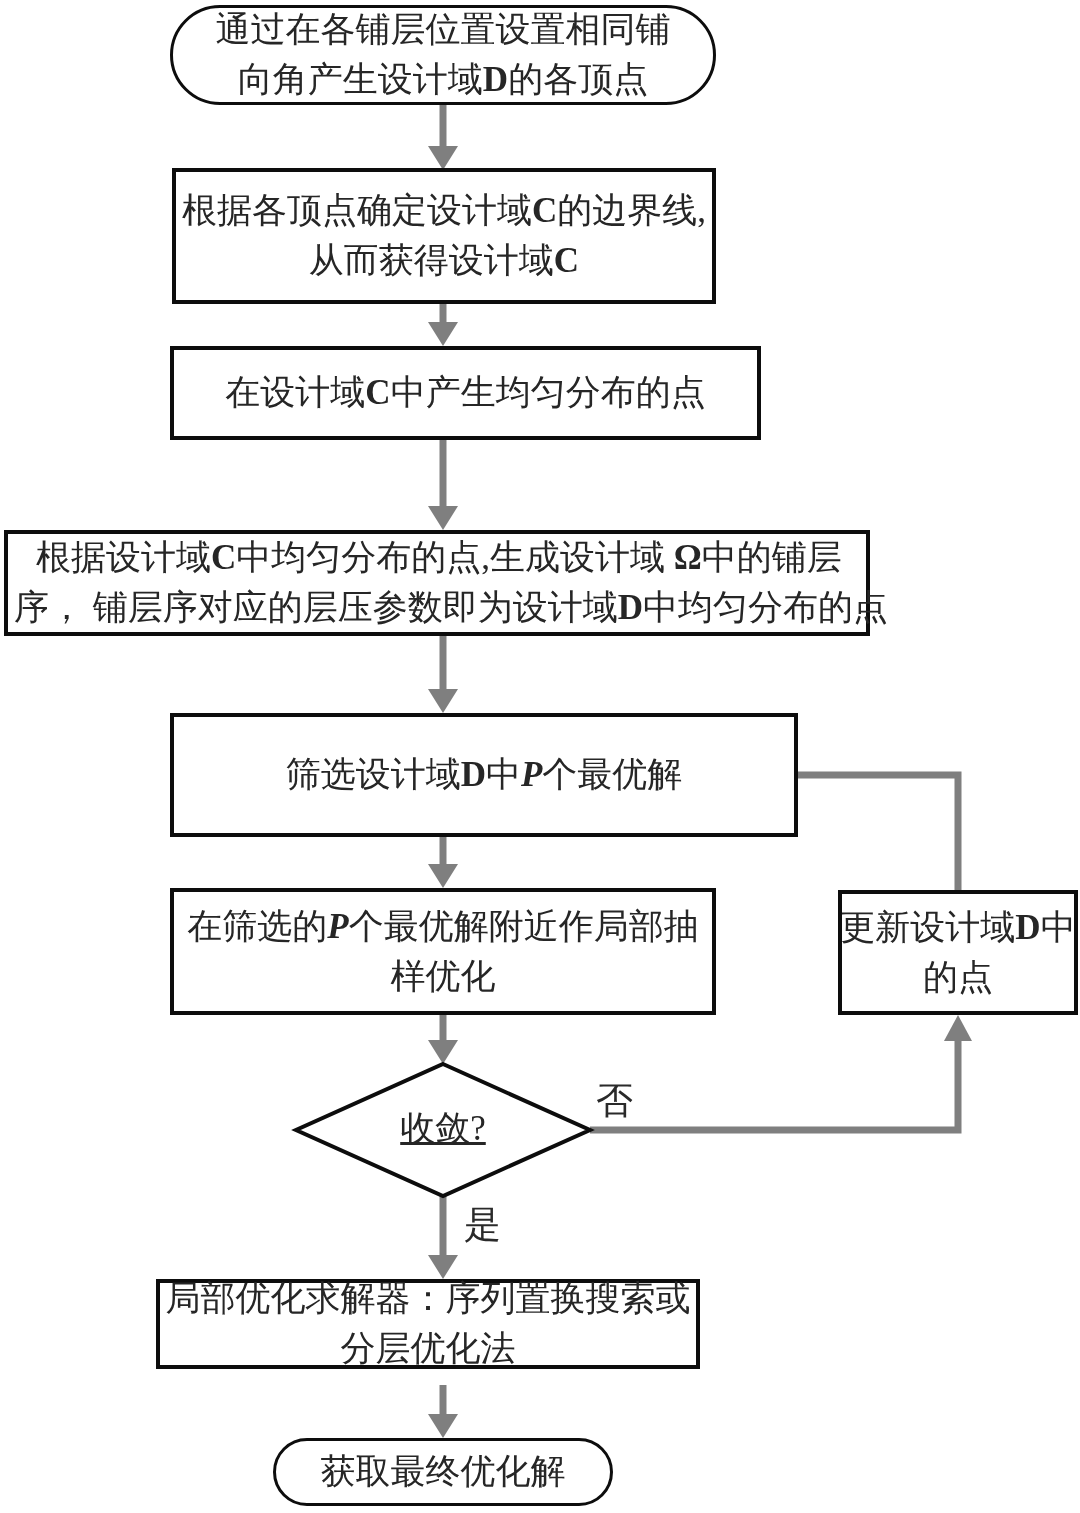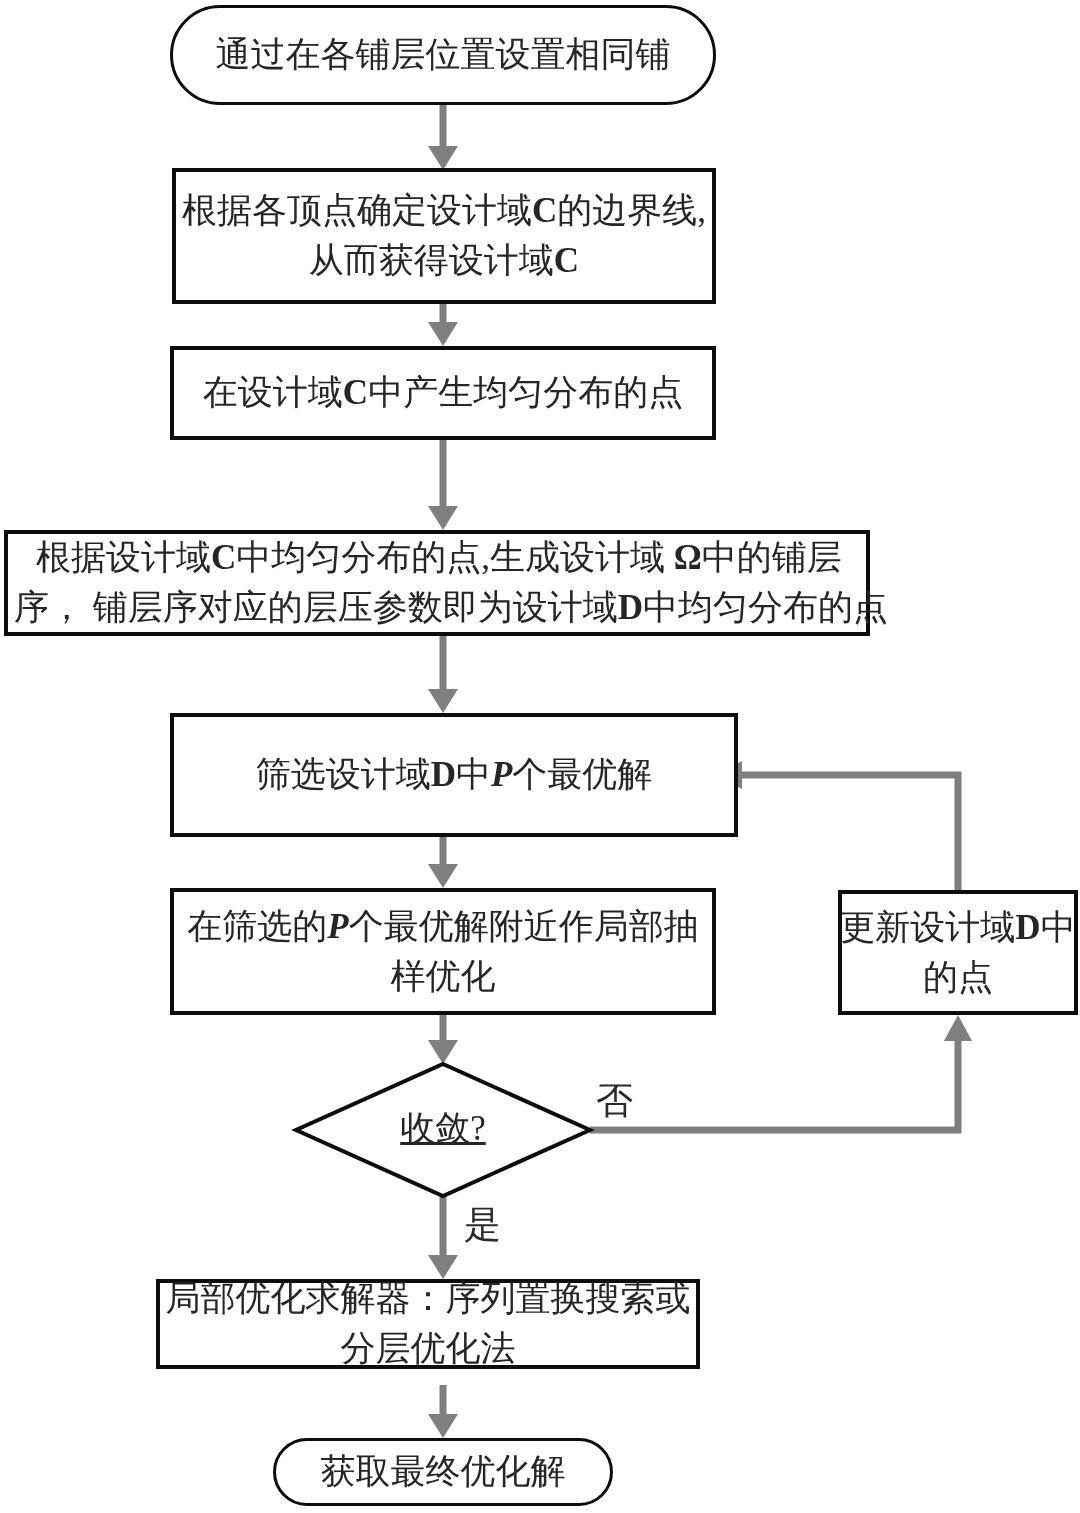--- a/index.html
+++ b/index.html
@@ -75,37 +75,38 @@
     <polygon points="428,1255 458,1255 443,1279"></polygon>
     <polygon points="428,1414 458,1414 443,1438"></polygon>
     <polygon points="944,1041 972,1041 958,1015"></polygon>
     <polygon points="742,761 742,789 716,775"></polygon>
   </g>
   <polygon points="443,1064 590,1130 443,1196 296,1130" fill="#ffffff" stroke="#0d0d0d" stroke-width="4"></polygon>
 </svg>
 
 <div class="node terminator" style="left:170px;top:5px;width:546px;height:100px;border-radius:50px;">
   <span class="ln">通过在各铺层位置设置相同铺</span>
+  <span class="ln">向角产生设计域<b>D</b>的各顶点</span>
 </div>
 
 <div class="node rect" style="left:172px;top:168px;width:544px;height:136px;">
   <span class="ln">根据各顶点确定设计域<b>C</b>的边界线,</span>
   <span class="ln">从而获得设计域<b>C</b></span>
 </div>
 
-<div class="node rect" style="left:170px;top:346px;width:546px;height:94px;">
+<div class="node rect" style="left:170px;top:346px;width:591px;height:94px;">
   <span class="ln">在设计域<b>C</b>中产生均匀分布的点</span>
 </div>
 
 <div class="node rect paragraph" style="left:4px;top:530px;width:866px;height:106px;">
   <span class="ln indent">根据设计域<b>C</b>中均匀分布的点,生成设计域 <b>Ω</b>中的铺层</span>
   <span class="ln">序， 铺层序对应的层压参数即为设计域<b>D</b>中均匀分布的点</span>
 </div>
 
-<div class="node rect" style="left:170px;top:713px;width:568px;height:124px;">
+<div class="node rect" style="left:170px;top:713px;width:628px;height:124px;">
   <span class="ln">筛选设计域<b>D</b>中<em class="pi">P</em>个最优解</span>
 </div>
 
 <div class="node rect" style="left:170px;top:888px;width:546px;height:127px;">
   <span class="ln">在筛选的<em class="pi">P</em>个最优解附近作局部抽</span>
   <span class="ln">样优化</span>
 </div>
 
 <div class="node rect" style="left:838px;top:890px;width:240px;height:125px;">
   <span class="ln">更新设计域<b>D</b>中</span>

